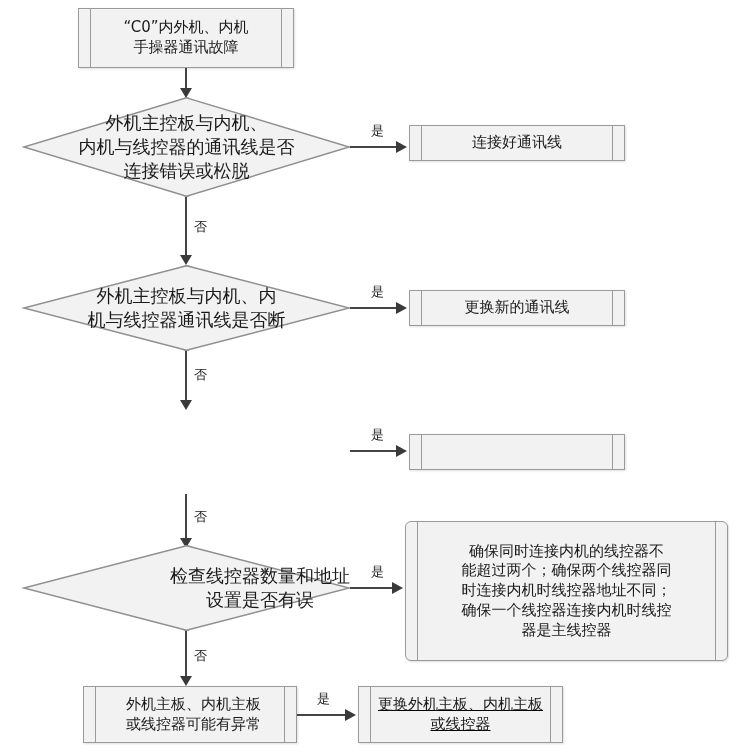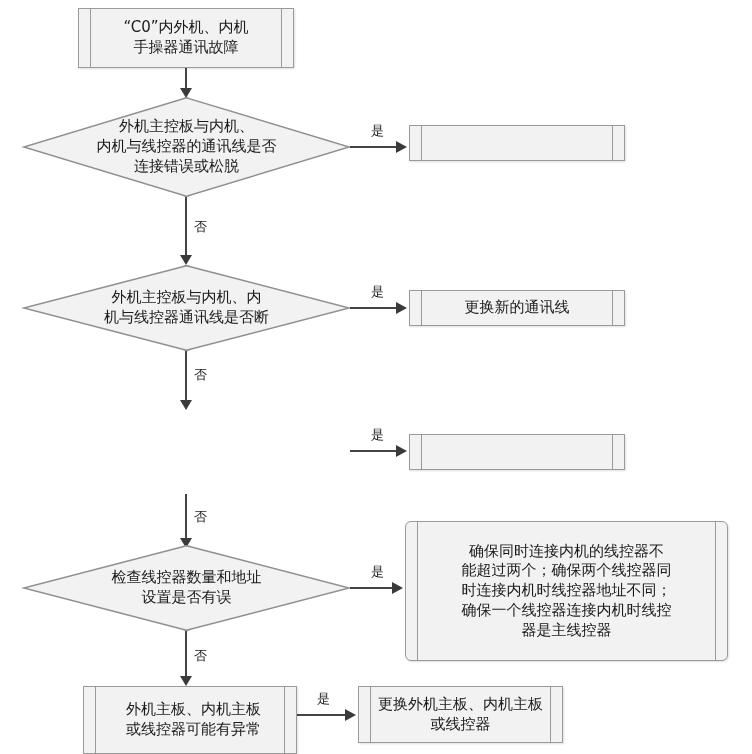--- a/index.html
+++ b/index.html
@@ -73,21 +73,21 @@
     height: 100%;
     overflow: visible;
   }
   .dec .txt {
     position: relative;
     z-index: 3;
     text-align: center;
     color: #1a1a1a;
     line-height: 1.33;
     white-space: pre-line;
-    font-size: 15px;
+    font-size: 18px;
   }
 
   
   .vline {
     position: absolute;
     width: 2px;
     background: #444444;
   }
   .hline {
     position: absolute;
@@ -141,20 +141,21 @@
 连接错误或松脱</span>
   </div>
 
   <div class="hline" style="left:350px; top:146px; width:48px; height:2px;"></div>
   <div class="arrow-right" style="left:396px; top:141px;"></div>
   <div class="edge-label" style="left:371px; top:124px;">是</div>
 
   <div class="proc" style="left:409px; top:125px; width:216px; height:36px;">
     <span class="bar-l"></span>
     <span class="bar-r"></span>
+    <span class="txt">连接好通讯线</span>
   </div>
 
   <div class="vline" style="left:185px; top:197px; width:2px; height:64px;"></div>
   <div class="arrow-down" style="left:180px; top:255px;"></div>
   <div class="edge-label" style="left:194px; top:220px;">否</div>
 
   <div class="dec" style="left:23px; top:265px; width:327px; height:86px;">
     <div class="dshape"></div>
     <svg class="doutline" viewBox="0 0 327 86" preserveAspectRatio="none">
       <polygon points="163.5,0.8 326.2,43 163.5,85.2 0.8,43" fill="none" stroke="#8f8f8f" stroke-width="1.4"></polygon>
@@ -184,21 +185,21 @@
 
   <div class="proc" style="left:409px; top:434px; width:216px; height:36px;">
     <span class="bar-l"></span>
     <span class="bar-r"></span>
   </div>
 
   <div class="vline" style="left:185px; top:494px; width:2px; height:50px;"></div>
   <div class="arrow-down" style="left:180px; top:538px;"></div>
   <div class="edge-label" style="left:194px; top:510px;">否</div>
 
-  <div class="dec" style="left:23px; top:545px; width:327px; height:86px;">
+  <div class="dec" style="left:23px; top:545px; width:327px; height:86px;justify-content:flex-end;">
     <div class="dshape"></div>
     <svg class="doutline" viewBox="0 0 327 86" preserveAspectRatio="none">
       <polygon points="163.5,0.8 326.2,43 163.5,85.2 0.8,43" fill="none" stroke="#8f8f8f" stroke-width="1.4"></polygon>
     </svg>
     <span class="txt">检查线控器数量和地址
 设置是否有误</span>
   </div>
 
   <div class="hline" style="left:350px; top:587px; width:44px; height:2px;"></div>
   <div class="arrow-right" style="left:392px; top:582px;"></div>
@@ -211,31 +212,31 @@
 能超过两个；确保两个线控器同
 时连接内机时线控器地址不同；
 确保一个线控器连接内机时线控
 器是主线控器</span>
   </div>
 
   <div class="vline" style="left:185px; top:631px; width:2px; height:50px;"></div>
   <div class="arrow-down" style="left:180px; top:676px;"></div>
   <div class="edge-label" style="left:194px; top:649px;">否</div>
 
-  <div class="proc" style="left:83px; top:686px; width:214px; height:68px;padding-left:7px;">
+  <div class="proc" style="left:83px; top:686px; width:214px; height:57px;padding-left:7px;">
     <span class="bar-l"></span>
     <span class="bar-r"></span>
     <span class="txt">外机主板、内机主板
 或线控器可能有异常</span>
   </div>
 
   <div class="hline" style="left:297px; top:714px; width:50px; height:2px;"></div>
   <div class="arrow-right" style="left:345px; top:709px;"></div>
   <div class="edge-label" style="left:317px; top:692px;">是</div>
 
-  <div class="proc" style="left:358px; top:686px; width:205px; height:57px;">
+  <div class="proc" style="left:358px; top:686px; width:205px; height:57px;text-decoration:underline;">
     <span class="bar-l"></span>
     <span class="bar-r"></span>
     <span class="txt">更换外机主板、内机主板
 或线控器</span>
   </div>
 
 </div>
 
 </body></html>

